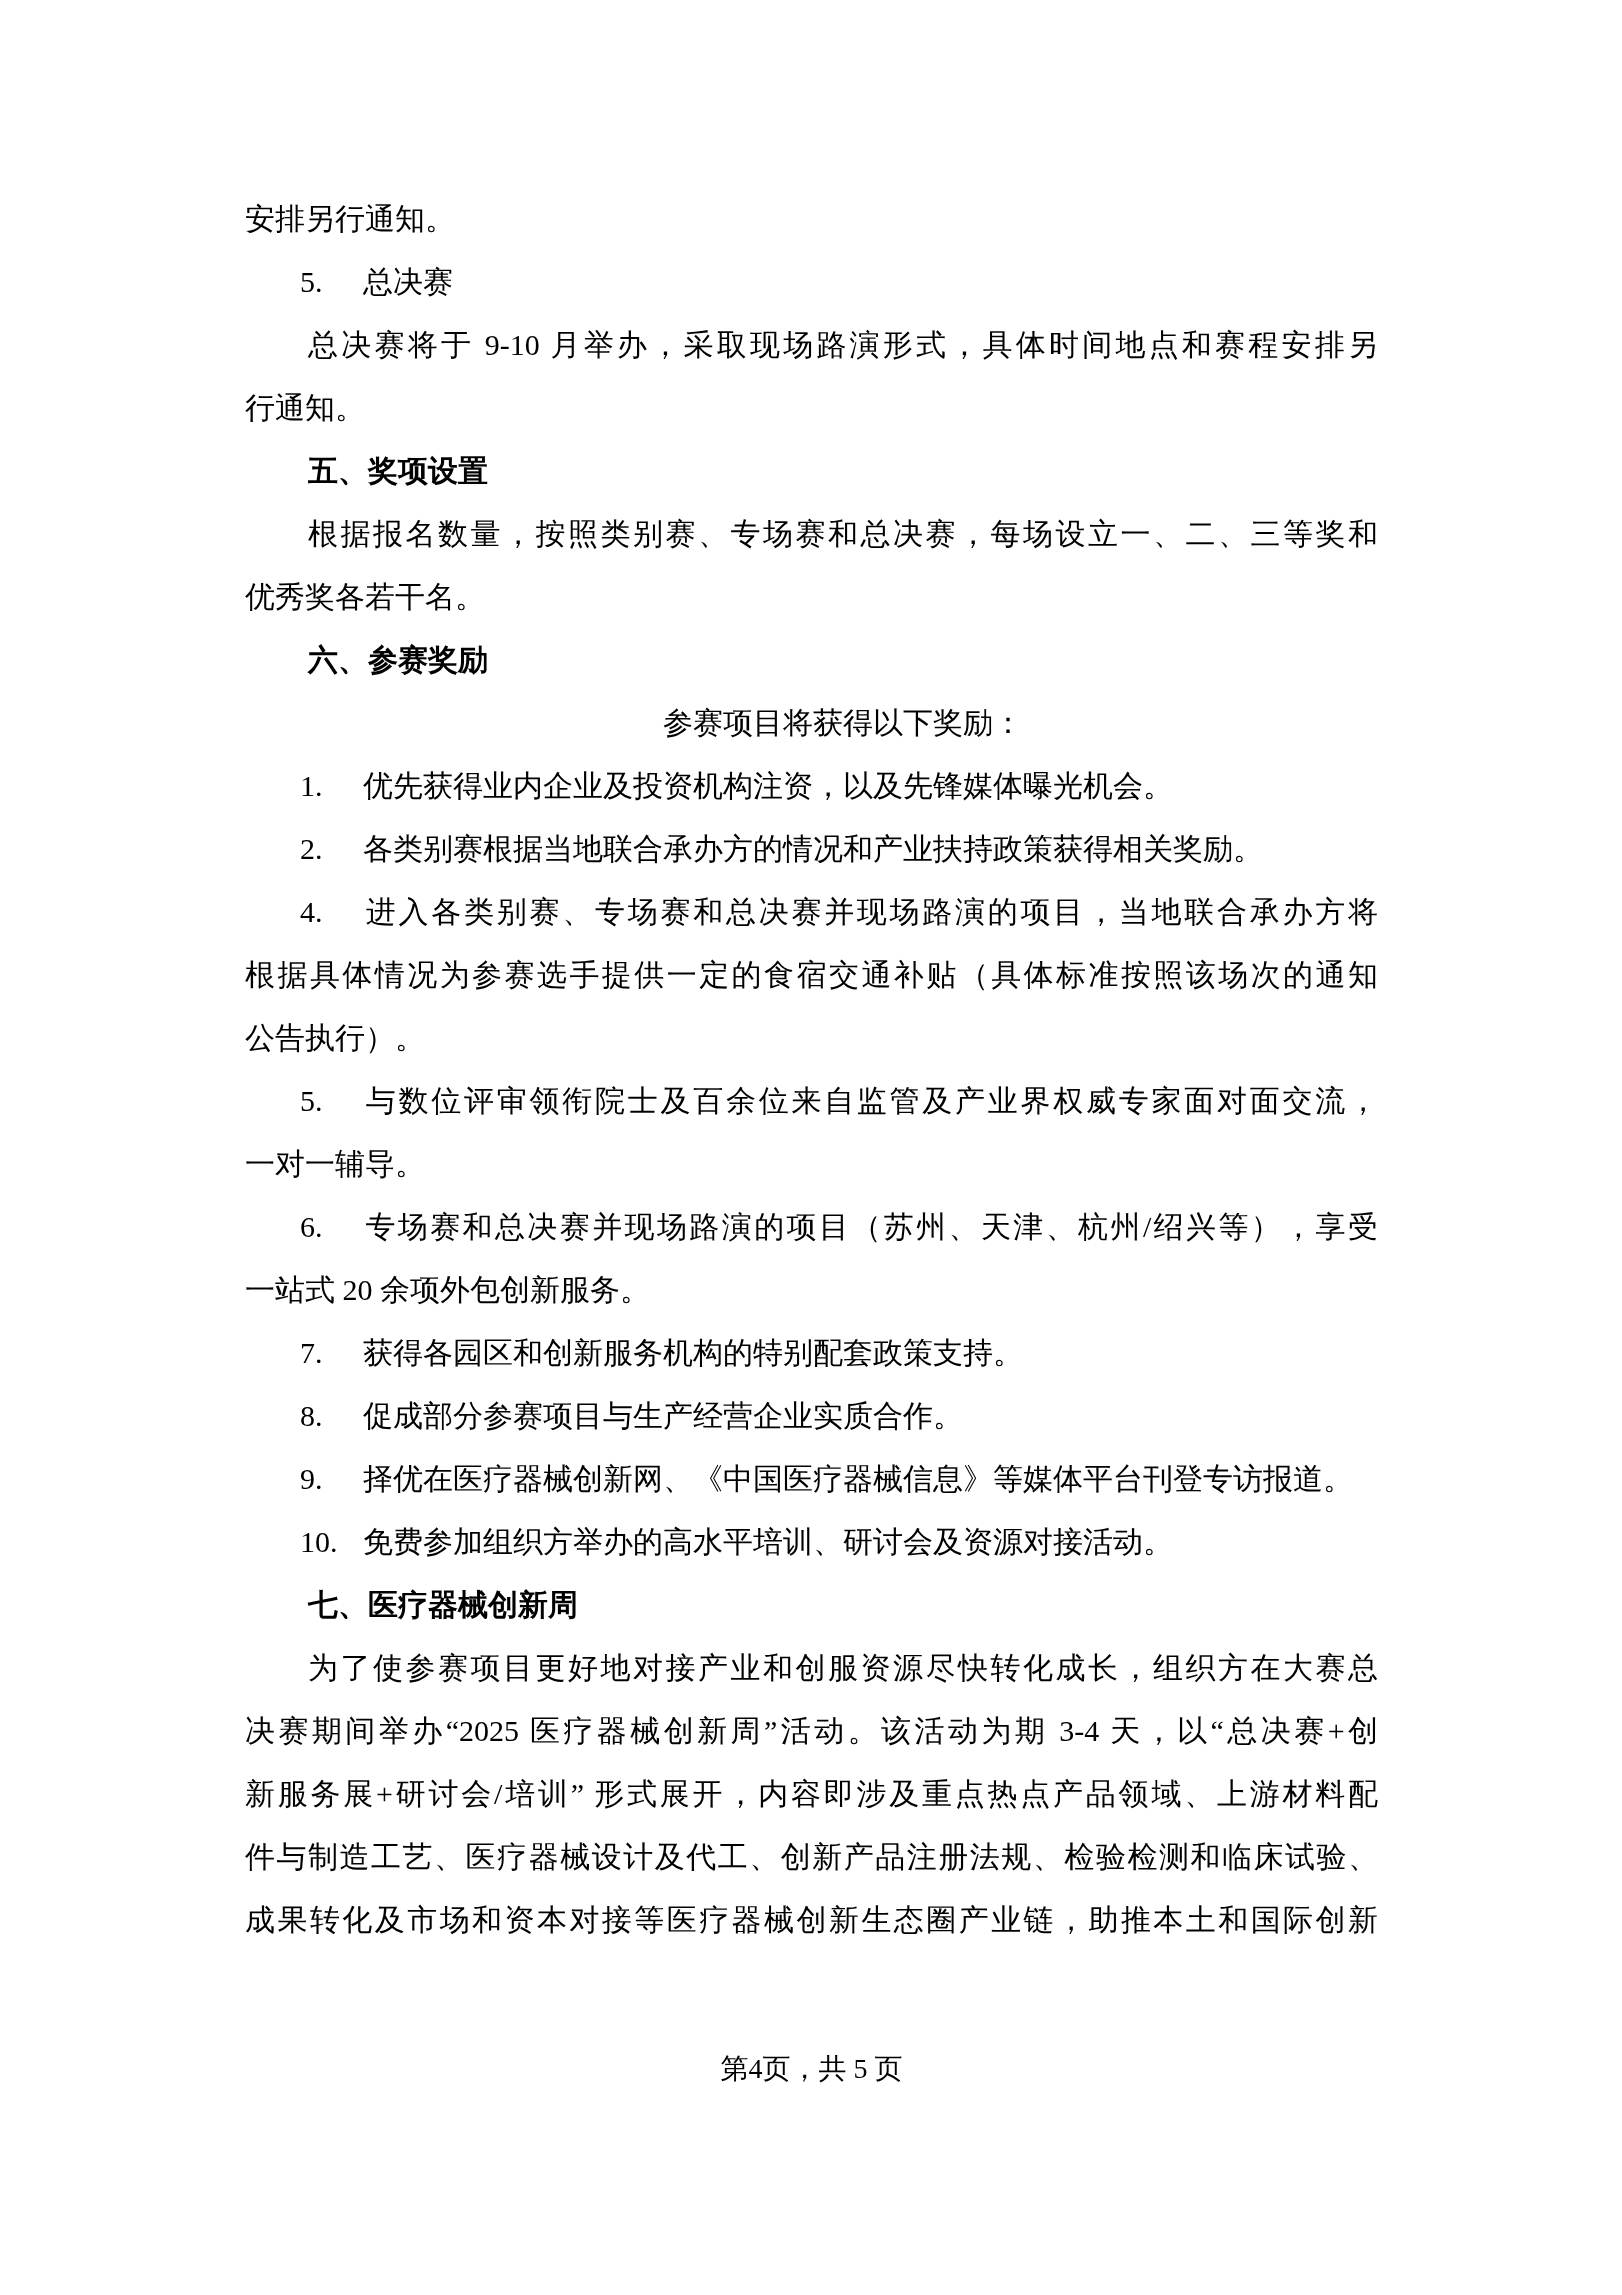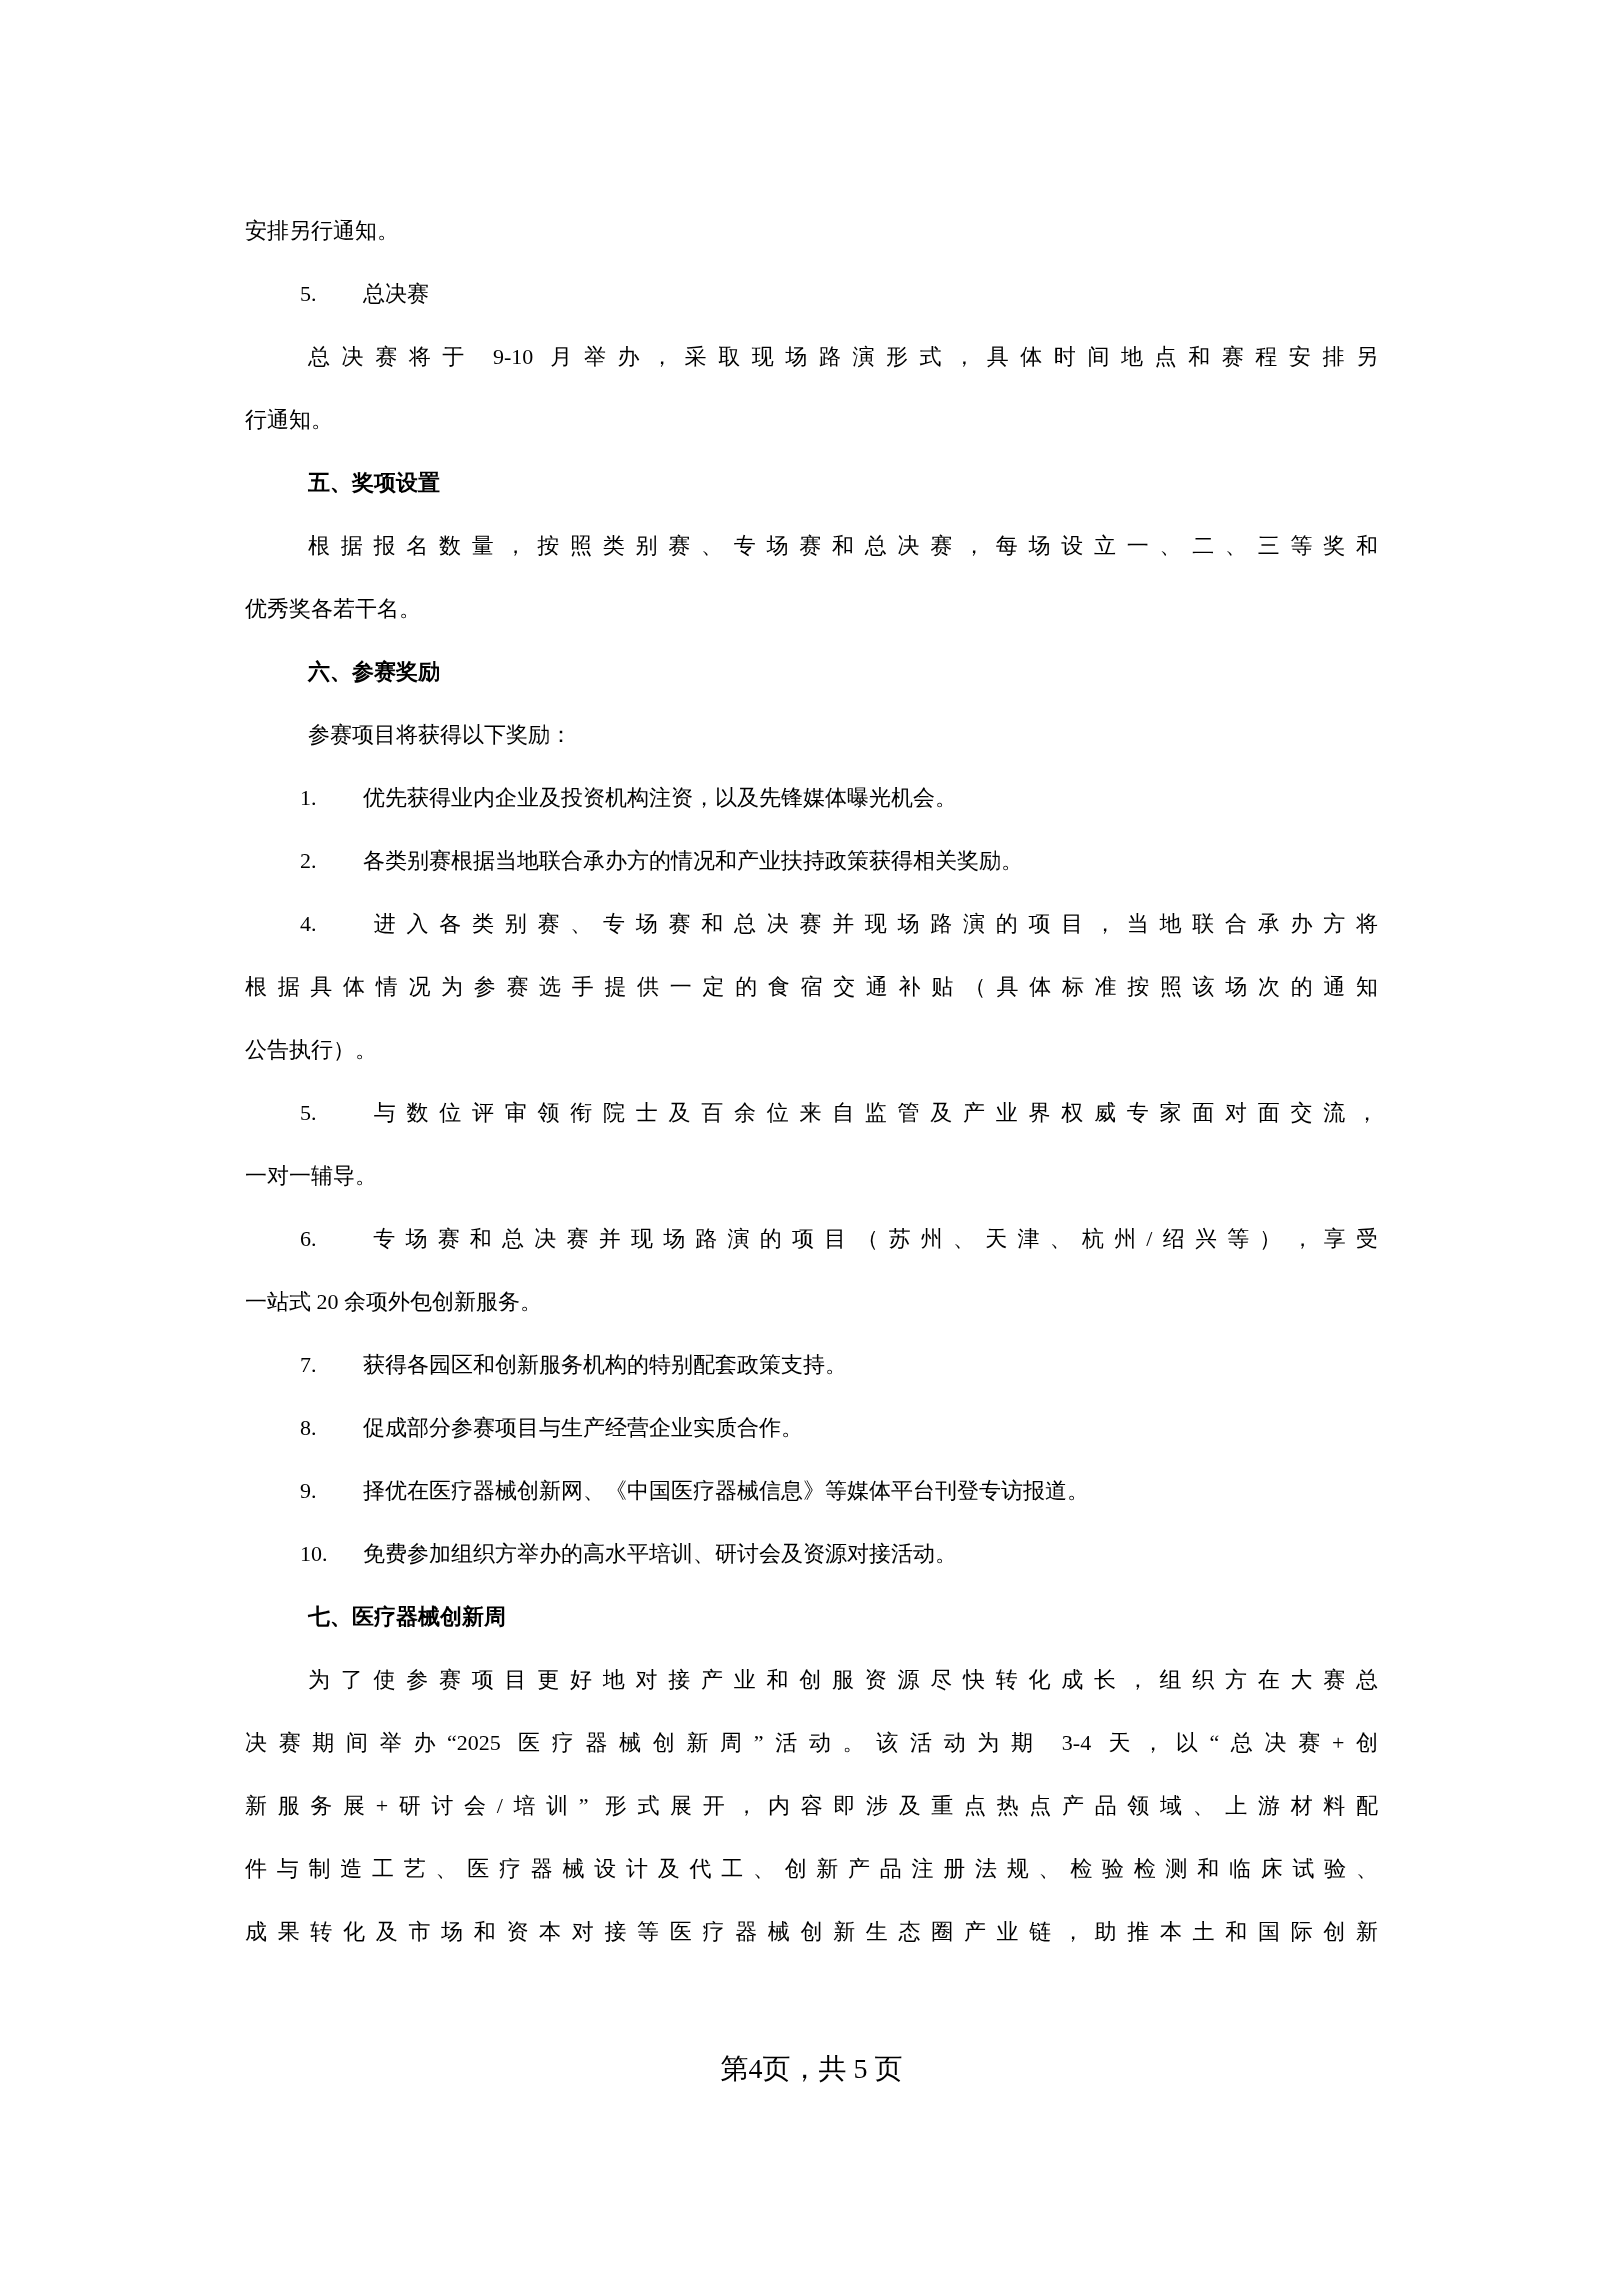--- a/index.html
+++ b/index.html
@@ -11,38 +11,39 @@
     width: 1623px;
     height: 2295px;
     position: relative;
     font-family: "Liberation Serif", serif;
     color: #000000;
     overflow: hidden;
   }
   .content {
     position: absolute;
     left: 245px;
-    top: 199px;
+    top: 187px;
     width: 1133px;
-    font-size: 22px;
+    font-size: 30px;
     line-height: 63px;
   }
   .line {
     white-space: nowrap;
   }
   
   .fill {
     white-space: normal;
     text-align: justify;
     text-align-last: justify;
     font-family: Liberation Serif, serif;
   }
   
   .indent {
     text-indent: 63px;
+    text-align: center;
   }
   
   .heading {
     padding-left: 63px;
     font-weight: bold;
     font-family: Liberation Sans, sans-serif;
   }
   
   .numline {
     padding-left: 55px;

